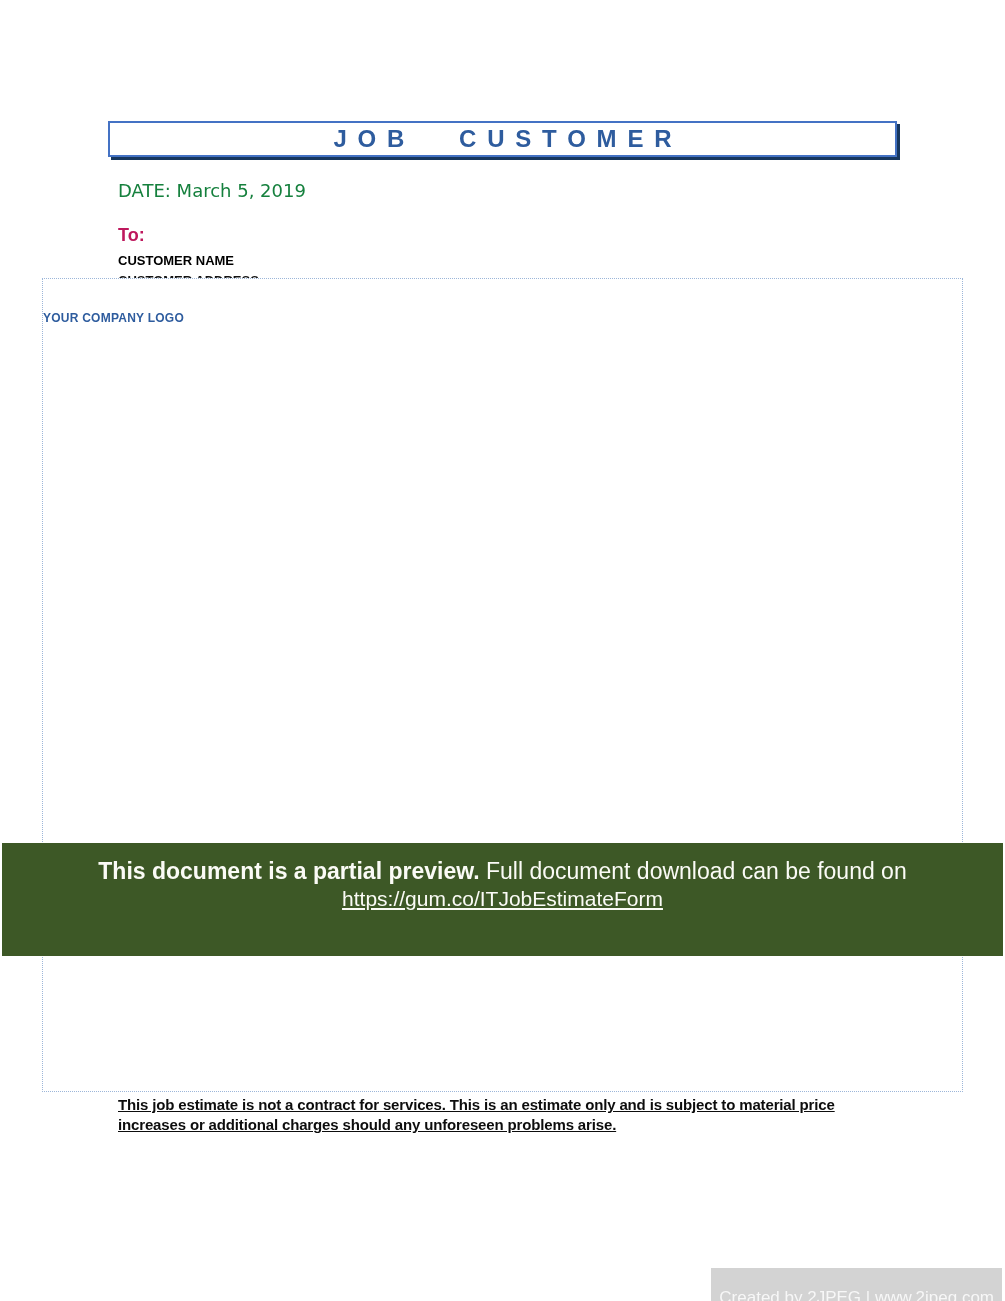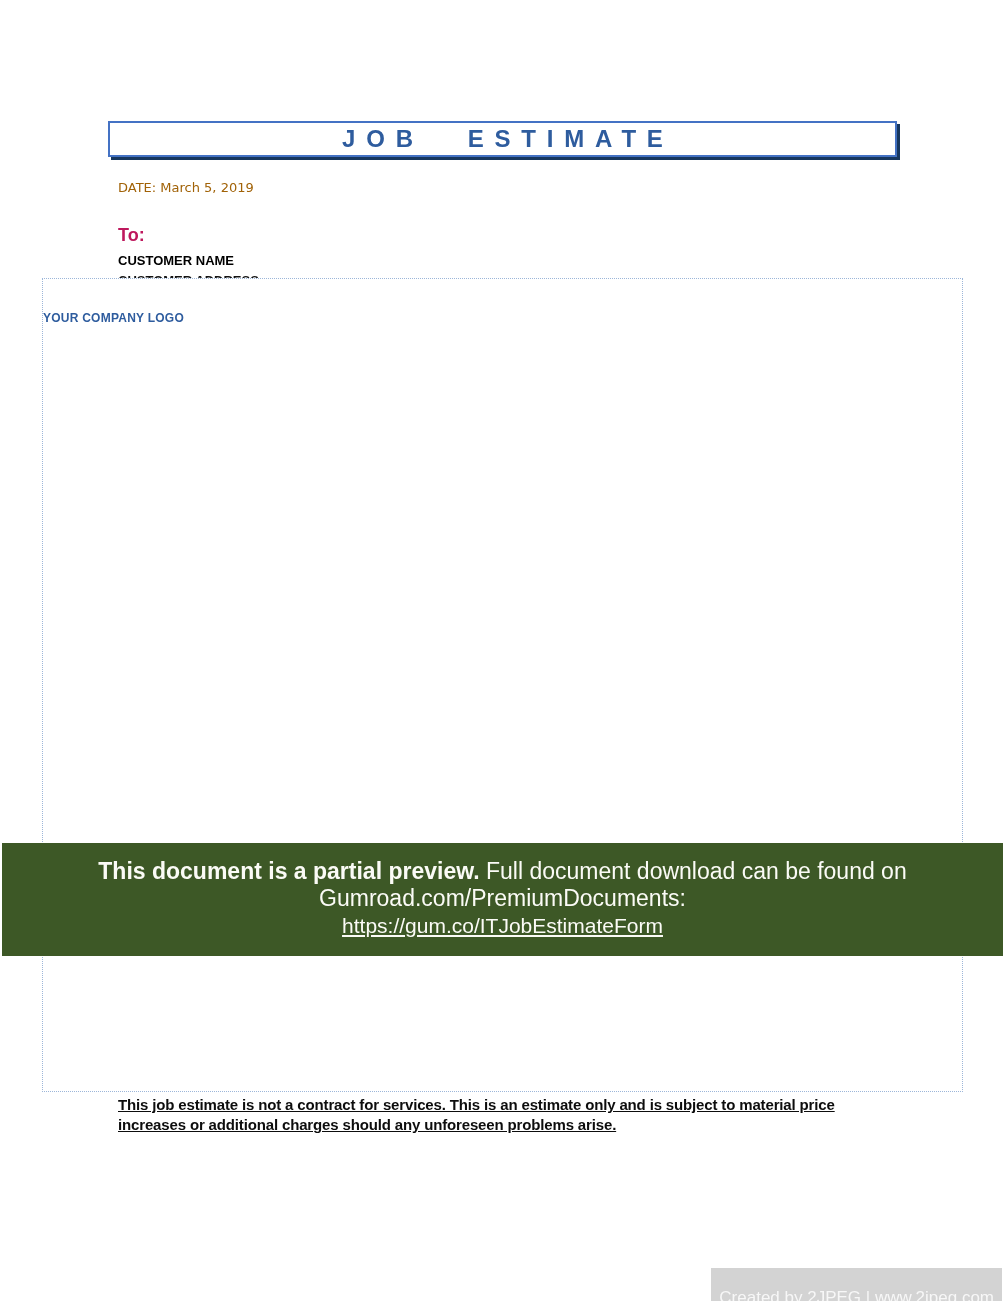--- a/index.html
+++ b/index.html
@@ -31,22 +31,22 @@
     letter-spacing: 0.45em;
     word-spacing: 1.1em;
     white-space: nowrap;
     padding-left: 0.45em; 
   }
 
   .date-line {
     position: absolute;
     left: 118px; top: 180px;
     font-family: "DejaVu Sans", sans-serif;
-    font-size: 13px;
-    color: #a16207;
+    font-size: 18px;
+    color: #15803d;
   }
 
   .to-label {
     position: absolute;
     left: 118px; top: 225px;
     font-size: 18px;
     font-weight: bold;
     color: #be185d;
   }
 
@@ -137,40 +137,39 @@
     white-space: nowrap;
     z-index: 3;
   }
 </style>
 </head>
 <body>
 
 <div class="page">
 
   <div class="title-box">
-    <span class="title-text">JOB ESTIMATE</span>
+    <span class="title-text">JOB CUSTOMER</span>
   </div>
 
   <div class="date-line">DATE: March 5, 2019</div>
 
   <div class="to-label">To:</div>
 
   <div class="customer-name">CUSTOMER NAME</div>
 
   <div class="customer-address">CUSTOMER ADDRESS</div>
 
   <div class="preview-box">
     <div class="logo-placeholder">YOUR COMPANY LOGO</div>
   </div>
 
   <div class="preview-banner">
     <div class="banner-line">
       <span class="bold">This document is a partial preview.</span><span> Full document download can be found on</span>
     </div>
-    <div class="banner-line">Gumroad.com/PremiumDocuments:</div>
     <a href="#" class="banner-link">https://gum.co/ITJobEstimateForm</a>
   </div>
 
   <div class="disclaimer">This job estimate is not a contract for services. This is an estimate only and is subject to material price increases or additional charges should any unforeseen problems arise.</div>
 
   <div class="watermark">Created by 2JPEG | www.2jpeg.com</div>
 
 </div>
 
 </body></html>

